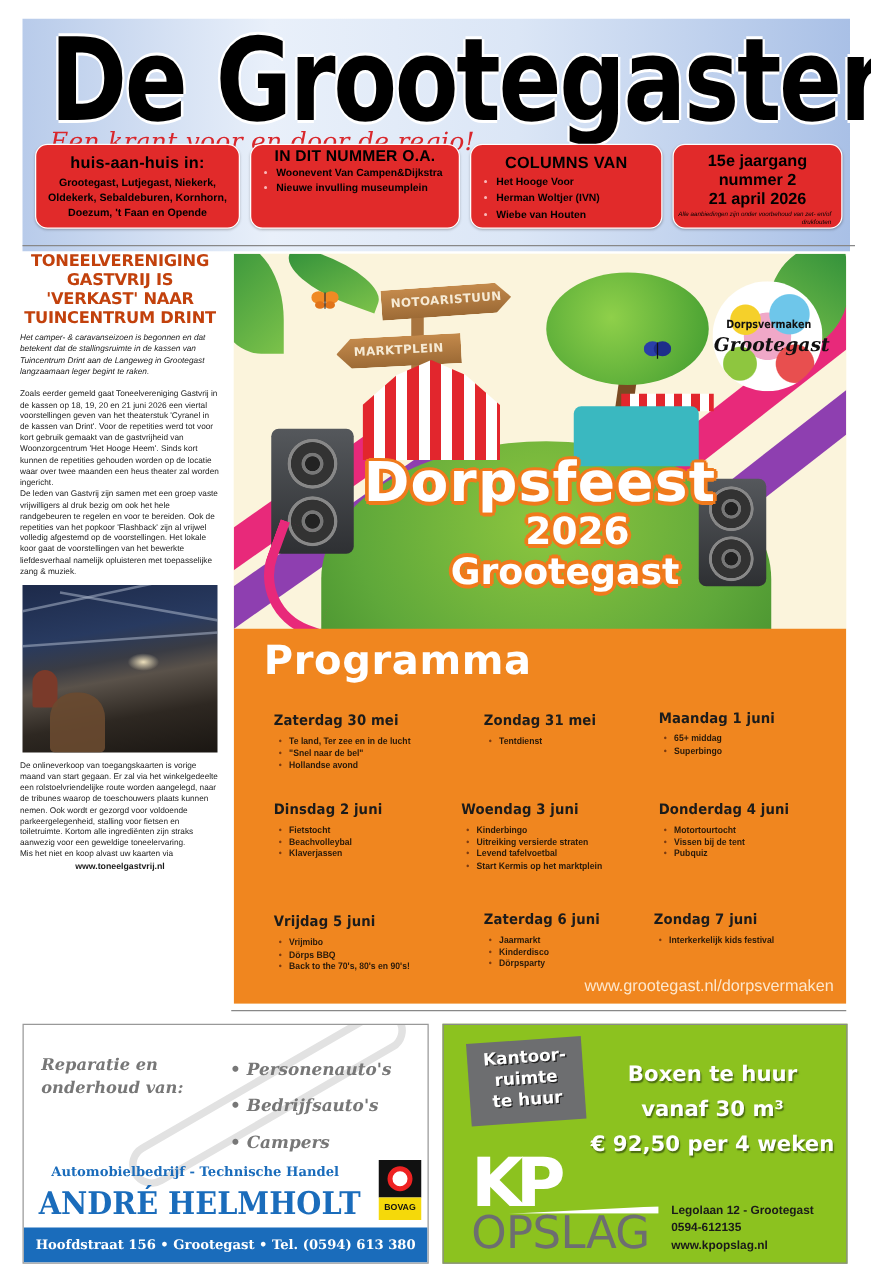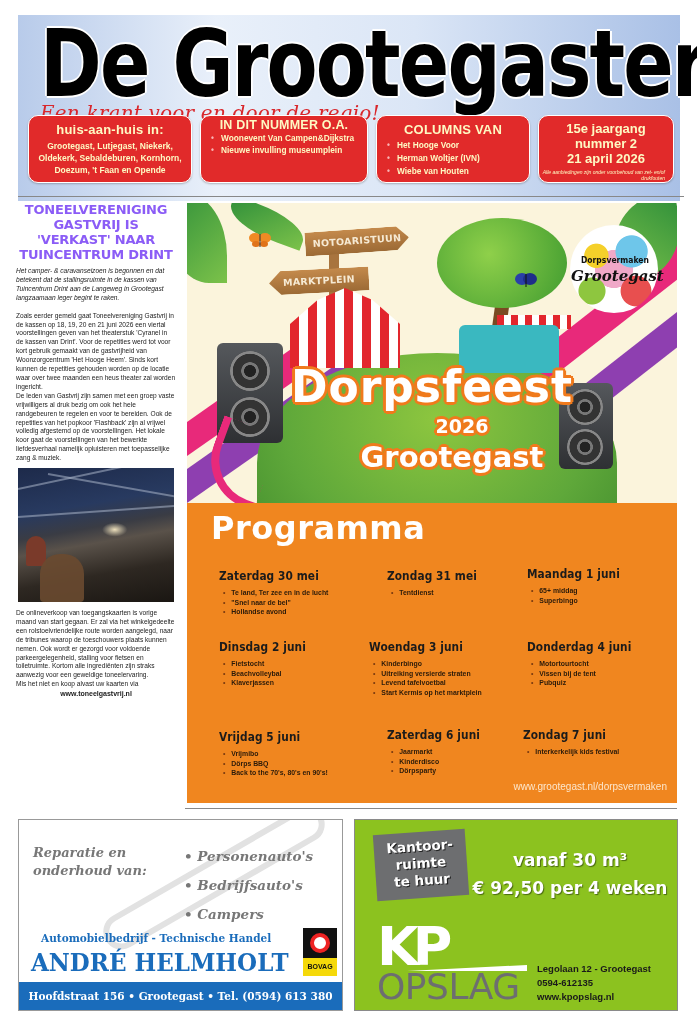--- a/index.html
+++ b/index.html
@@ -22,21 +22,21 @@
   }
   .tagline {
     position: absolute; left: 22px; top: 86px;
     font-family: "DejaVu Serif", serif; font-style: italic;
     font-size: 20px; color: #d9262b; white-space: nowrap;
     letter-spacing: 0.2px;
   }
   .boxes { position: absolute; left: 8px; top: 100px; width: 648px; height: 68px; }
   .box {
     position: absolute; top: 0; height: 68px; background: #e12a2a;
-    border-radius: 10px; color: #fef9c3; border: 1px solid #fff;
+    border-radius: 10px; color: #000000; border: 1px solid #fff;
     box-shadow: 0 1px 2px rgba(0,0,0,0.25);
   }
   .box h3 { font-size: 13px; font-weight: 700; text-align: center; margin-top: 6px; letter-spacing: 0.2px; }
   .box .centered-p { font-size: 8.5px; font-weight: 700; text-align: center; line-height: 12px; margin-top: 3px; padding: 0 6px; }
   .box ul { list-style: none; margin: 3px 0 0 10px; }
   .box li { font-size: 8.3px; font-weight: 700; line-height: 11px; margin-bottom: 2px; padding-left: 10px; position: relative; }
   .box li::before { content: "•"; position: absolute; left: 0; color: #f9b6b6; }
   .box1 { left: 2px; width: 164px; }
   .box2 { left: 174px; width: 168px; }
   .box2 h3 { margin-top: 2px; font-size: 12.5px; }
@@ -47,21 +47,21 @@
   .box4 .issue-line { font-size: 13px; font-weight: 700; text-align: center; line-height: 15px; }
   .box4 .issue-line:first-child { margin-top: 5px; }
   .box4 .disclaimer { font-size: 5px; font-style: italic; text-align: right; padding-right: 8px; line-height: 6px; margin-top: 3px; }
 
   .rule { position: absolute; left: 18px; width: 666px; height: 1px; background: #888; }
 
   
   .article { position: absolute; left: 16px; top: 202px; width: 160px; }
   .headline {
     font-family: "DejaVu Sans", sans-serif; font-weight: 700;
-    font-size: 13px; line-height: 15px; text-align: center; color: #8b5cf6; letter-spacing: -0.2px;
+    font-size: 13px; line-height: 15px; text-align: center; color: #c2410c; letter-spacing: -0.2px;
   }
   .intro { font-style: italic; font-size: 6.6px; line-height: 8.9px; margin-top: 5px; color: #222; }
   .body-text { font-size: 6.6px; line-height: 8.9px; margin-top: 9px; color: #222; }
   .body-text p { margin: 0; }
   .photo {
     width: 156px; height: 134px; margin: 5px 0 0 2px;
     background:
       radial-gradient(ellipse 18px 10px at 62% 46%, rgba(255,240,200,0.9), rgba(255,240,200,0) 70%),
       linear-gradient(170deg, #1d2a4a 0%, #283a60 30%, #3a3c44 45%, #5a524a 55%, #2e2822 75%, #1a1612 100%);
     position: relative; overflow: hidden;
@@ -94,32 +94,32 @@
     background: radial-gradient(circle at 30% 35%, #f5d02a 0 14%, transparent 15%),
                 radial-gradient(circle at 70% 30%, #6ec6ea 0 18%, transparent 19%),
                 radial-gradient(circle at 25% 75%, #8ec63f 0 14%, transparent 15%),
                 radial-gradient(circle at 75% 75%, #e84f4f 0 16%, transparent 17%),
                 radial-gradient(circle at 50% 50%, #f0a8c8 0 30%, #ffffff 31%); }
   .logo-line1 { position: absolute; left: 384px; top: 52px; width: 88px; text-align: center; font-family: "DejaVu Sans", sans-serif; font-weight: 700; font-size: 9px; color: #111; transform: scaleX(0.85); }
   .logo-line2 { position: absolute; left: 384px; top: 64px; width: 88px; text-align: center; font-family: "DejaVu Serif", serif; font-style: italic; font-weight: 700; font-size: 15px; color: #111; }
   .fest-title { position: absolute; left: 95px; top: 160px; width: 300px; font-family: "DejaVu Sans", sans-serif; font-weight: 700; color: #fff; text-align: center;
     text-shadow: 3px 0 0 #f07a1c, -3px 0 0 #f07a1c, 0 3px 0 #f07a1c, 0 -3px 0 #f07a1c, 2px 2px 0 #f07a1c, -2px -2px 0 #f07a1c, 2px -2px 0 #f07a1c, -2px 2px 0 #f07a1c; }
   .fest-title .t1 { font-size: 44px; line-height: 48px; letter-spacing: 1px; }
-  .fest-title .t2 { font-size: 19px; line-height: 30px; margin-left: 60px; }
+  .fest-title .t2 { font-size: 30px; line-height: 30px; margin-left: 60px; }
   .fest-title .t3 { font-size: 29px; line-height: 32px; margin-left: 40px; }
   .arrow { position: absolute; left: 22px; top: 220px; width: 60px; height: 80px; border: 8px solid #e8297a; border-right: none; border-top: none; border-radius: 0 0 0 50px; transform: rotate(20deg); }
 
   .poster-bottom { position: absolute; left: 0; top: 300px; width: 490px; height: 300px; background: #f0861f; }
   .programma { position: absolute; left: 24px; top: 306px; font-family: "DejaVu Sans", sans-serif; font-weight: 700; font-size: 32px; color: #fff; letter-spacing: 0.5px; }
   .day { position: absolute; width: 150px; }
   .day h4 { font-family: "DejaVu Sans", sans-serif; font-weight: 700; font-size: 11.5px; color: #1b1b1b; letter-spacing: 0.1px; transform: scaleX(0.92); transform-origin: left; white-space: nowrap; }
   .day ul { list-style: none; margin: 5px 0 0 4px; }
   .day li { font-size: 7.5px; font-weight: 700; color: #2a1a0a; line-height: 9.5px; padding-left: 9px; position: relative; transform: scaleX(0.92); transform-origin: left; white-space: nowrap; }
   .day li::before { content: "•"; position: absolute; left: 0; color: #7a3a10; }
-  .poster-url { position: absolute; right: 10px; top: 578px; font-size: 10px; color: #fde7cc; }
+  .poster-url { position: absolute; right: 10px; top: 578px; font-size: 13px; color: #fde7cc; }
 
   
   .ad-left { position: absolute; left: 18px; top: 819px; width: 325px; height: 192px; border: 1px solid #999; background: #fff; overflow: hidden; }
   .wrench { position: absolute; left: 70px; top: 40px; width: 250px; height: 36px; border-radius: 18px; border: 6px solid #e2e2e2; transform: rotate(-30deg); }
   .ad-left .rep { position: absolute; left: 14px; top: 24px; font-family: "DejaVu Serif", serif; font-style: italic; font-weight: 700; font-size: 13px; line-height: 18px; color: #777; }
   .ad-left .services { position: absolute; left: 165px; top: 22px; font-family: "DejaVu Serif", serif; font-style: italic; font-weight: 700; font-size: 13.5px; line-height: 29px; color: #777; }
   .ad-left .company-sub { position: absolute; left: 22px; top: 112px; font-family: "DejaVu Serif", serif; font-weight: 700; font-size: 10.5px; color: #1a6cbb; white-space: nowrap; }
   .ad-left .company { position: absolute; left: 12px; top: 128px; font-family: "DejaVu Serif", serif; font-weight: 700; font-size: 25px; color: #1a6cbb; white-space: nowrap; transform: scaleX(0.92); transform-origin: left; }
   .bovag { position: absolute; left: 284px; top: 108px; width: 34px; height: 48px; }
   .bovag .top { width: 34px; height: 30px; background: #111; display: flex; align-items: center; justify-content: center; }
@@ -353,20 +353,21 @@
   <div class="footer">Hoofdstraat 156 • Grootegast • Tel. (0594) 613 380</div>
 </div>
 
 <div class="ad-right">
   <div class="office">
     <div>Kantoor-</div>
     <div>ruimte</div>
     <div>te huur</div>
   </div>
   <div class="boxes-text">
+    <div>Boxen te huur</div>
     <div>vanaf 30 m³</div>
     <div>€ 92,50 per 4 weken</div>
   </div>
   <div class="kp">KP</div>
   <div class="kp-bar"></div>
   <div class="opslag">OPSLAG</div>
   <div class="contact">
     <div>Legolaan 12 - Grootegast</div>
     <div>0594-612135</div>
     <div>www.kpopslag.nl</div>

